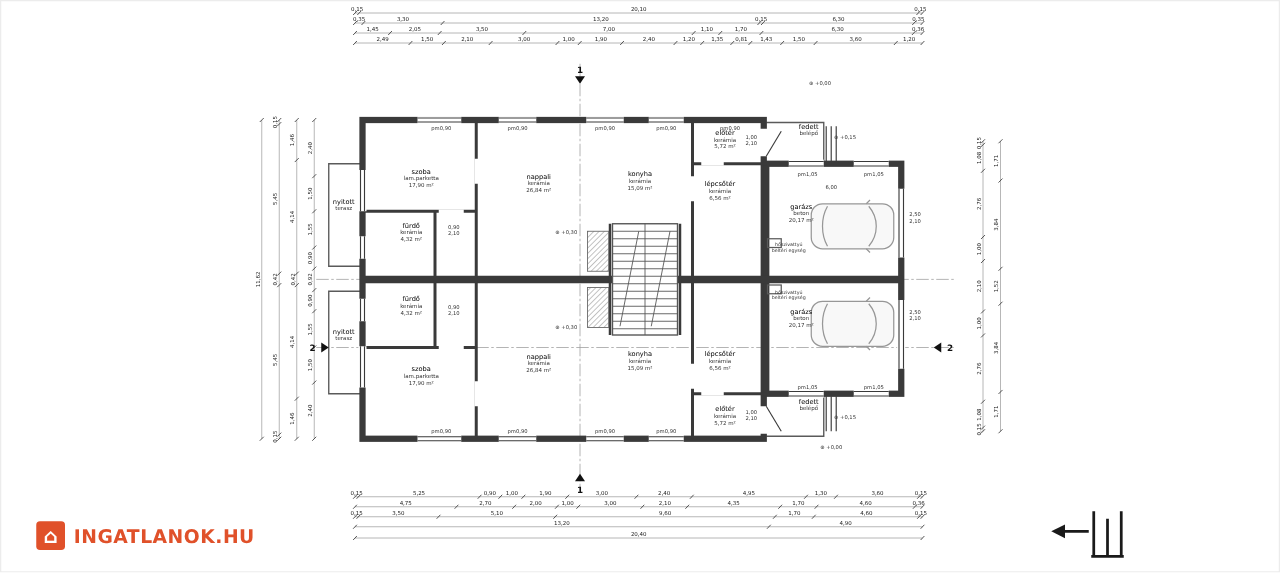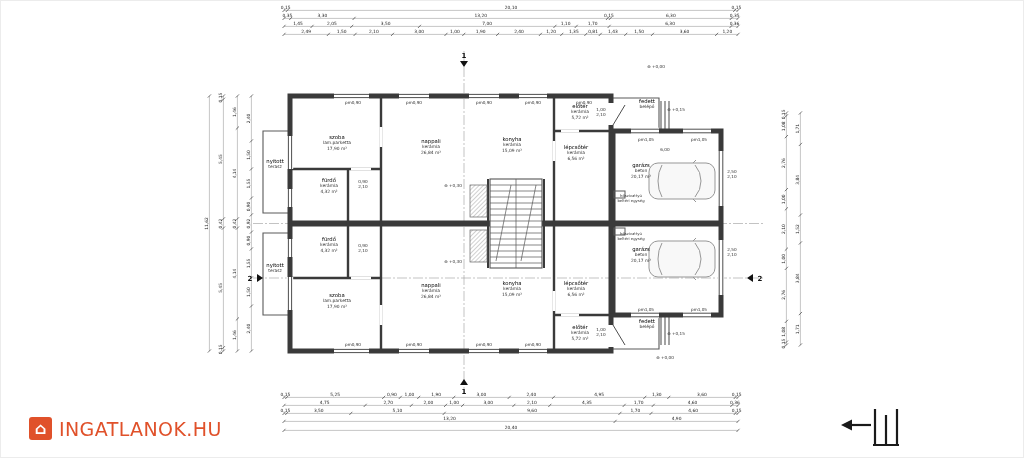--- a/index.html
+++ b/index.html
@@ -10,21 +10,21 @@
   .dimtick{stroke:#3f3f3f;stroke-width:0.7;}
   .dimtext{font-size:4.4px;fill:#222;}
   .roomname{font-size:5.3px;fill:#000;}
   .roomsub{font-size:4.4px;fill:#333;}
   .ann{fill:#333;}
   .seclabel{font-size:7px;font-weight:bold;fill:#111;}
   .cl{stroke:#9b9b9b;stroke-width:0.6;stroke-dasharray:10 2 2 2;fill:none;}
   .watermark{position:absolute;left:28px;top:416px;display:flex;align-items:center;gap:7px;cursor:pointer;}
   .wm-logo{width:23px;height:23px;border-radius:3px;color:#fff;font-size:16px;line-height:23px;
            text-align:center;font-weight:bold;}
-  .wm-text{font-weight:normal;font-size:19px;letter-spacing:0.4px;}
+  .wm-text{font-weight:bold;font-size:15px;letter-spacing:0.4px;}
   .north{position:absolute;left:838px;top:398px;}
 </style>
 </head>
 <body>
 
 <div class="stage">
 
   <svg id="plan" viewBox="0 0 1024 458" width="1024" height="458">
     <defs>
       <pattern id="hatch" patternUnits="userSpaceOnUse" width="3" height="3" patternTransform="rotate(45)">

